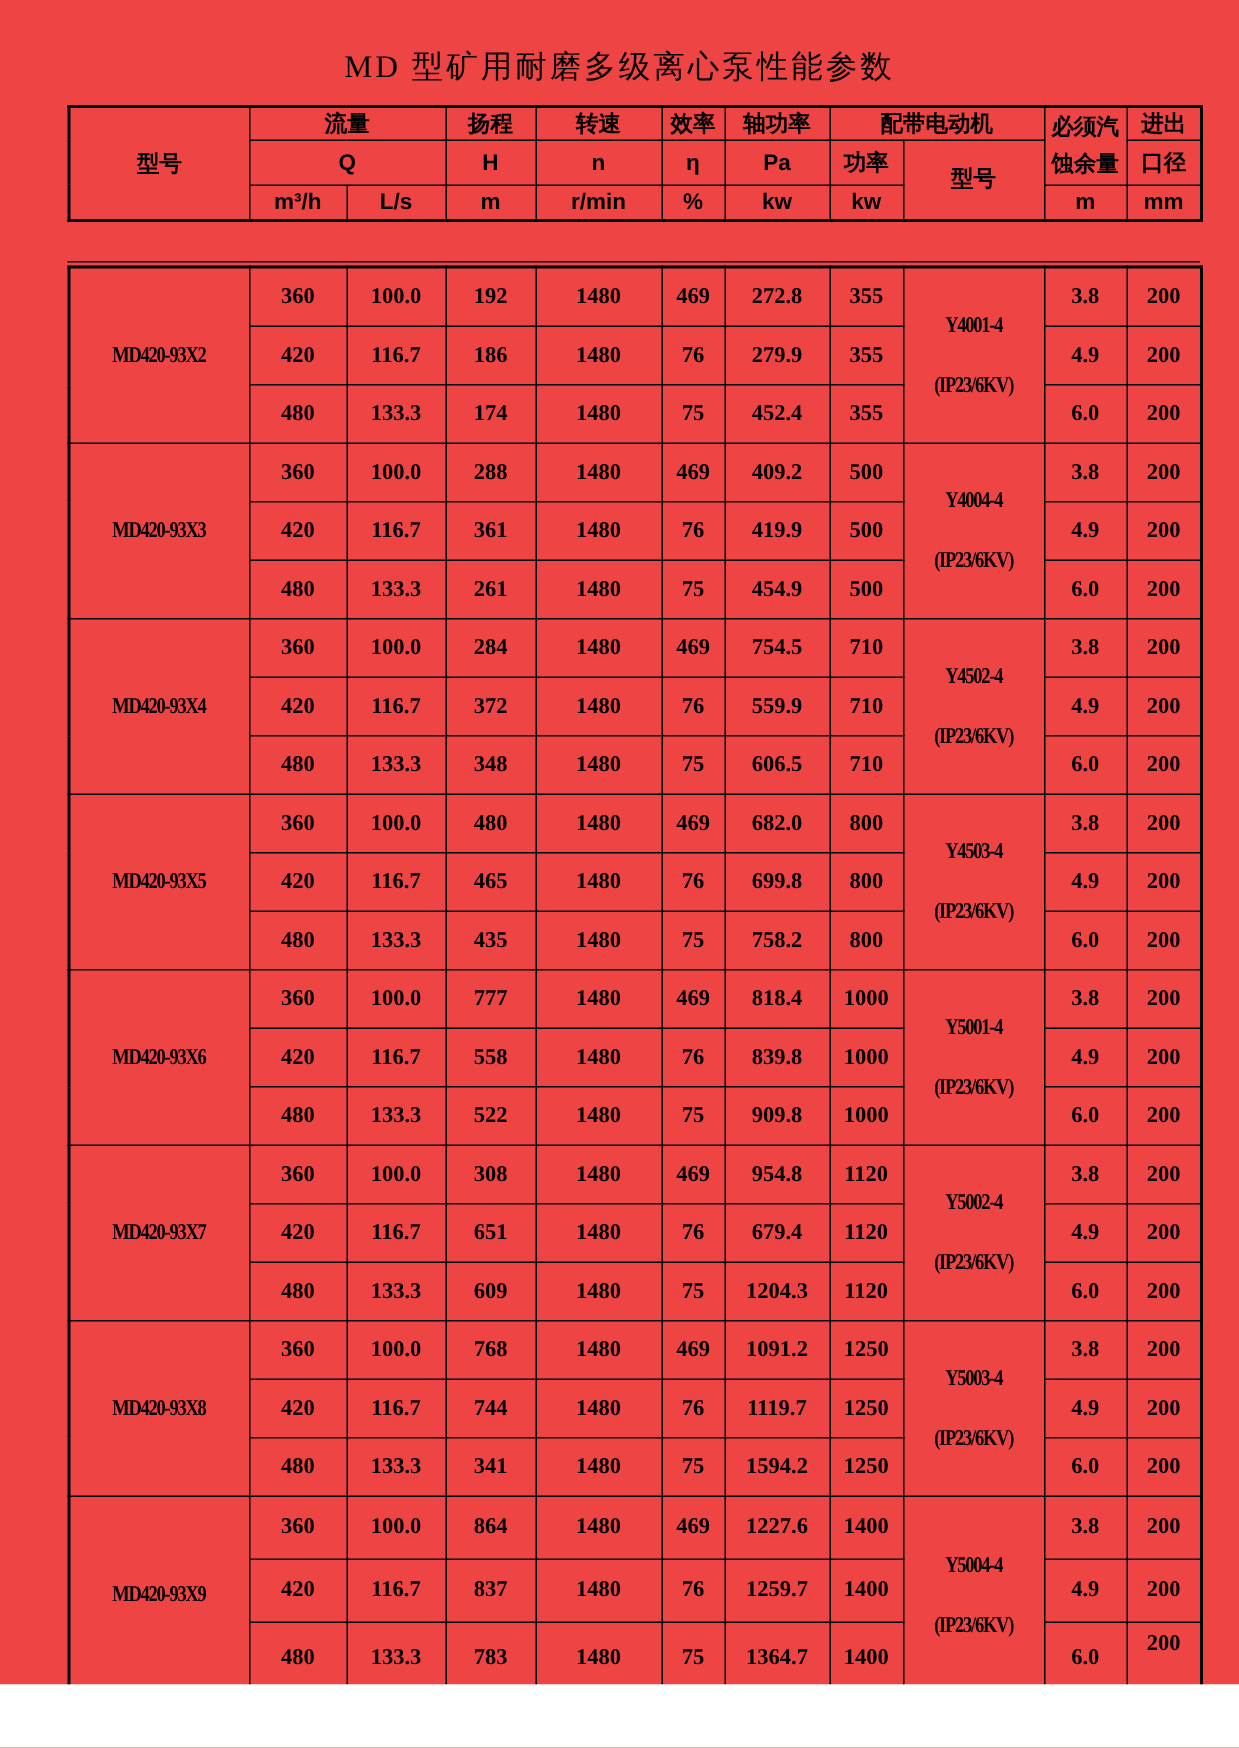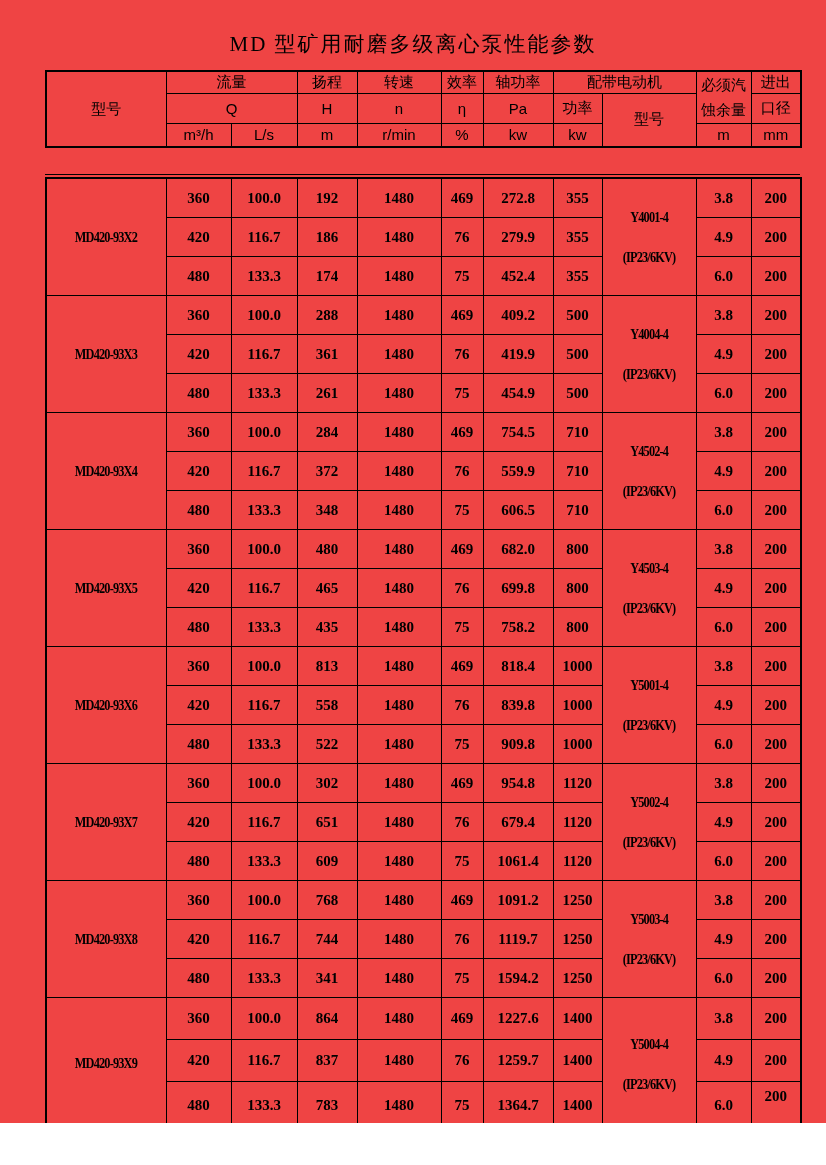--- a/index.html
+++ b/index.html
@@ -4,21 +4,21 @@
 <style>
   html,body{margin:0;padding:0;background:#fff;}
   .page{position:relative;width:826px;height:1123px;background:#ef4444;color:#000;
         font-family:"Liberation Serif",serif;overflow:hidden;}
   .title{padding-top:31px;line-height:26px;text-align:center;font-size:21px;
          letter-spacing:2px;font-family:"Liberation Serif",serif;}
   .tbl{border-collapse:collapse;table-layout:fixed;margin-left:45px;width:755px;
        border:2px solid #000;}
   .tbl td{border:1px solid #000;text-align:center;vertical-align:middle;padding:0;overflow:hidden;}
   .header-tbl{margin-top:13px;}
-  .header-tbl td{font-family:"Liberation Sans",sans-serif;font-weight:normal;font-size:15px;}
+  .header-tbl td{font-family:"Liberation Sans",sans-serif;font-weight:bold;font-size:15px;}
   .header-tbl tr:nth-child(1){height:22px;}
   .header-tbl tr:nth-child(2){height:30px;}
   .header-tbl tr:nth-child(3){height:24px;}
   .npsh-hdr div{line-height:25px;}
   .top-rule{height:1px;background:#000;margin:26px 0 2px 45px;width:755px;}
   .body-tbl{margin-top:0;}
   .body-tbl td{font-family:"Liberation Serif",serif;font-weight:bold;font-size:15px;height:38px;}
   .body-tbl tbody tr:nth-last-child(-n+3) td{height:41px;}
   .body-tbl tbody tr:last-child td:last-child{vertical-align:top;padding-top:6px;}
   .cond{display:inline-block;transform:scaleX(.82);transform-origin:50% 50%;
@@ -255,21 +255,21 @@
     <td>758.2</td>
     <td>800</td>
     <td>6.0</td>
     <td>200</td>
   </tr>
 
   <tr>
     <td rowspan="3"><span class="cond">MD420-93X6</span></td>
     <td>360</td>
     <td>100.0</td>
-    <td>813</td>
+    <td>777</td>
     <td>1480</td>
     <td>469</td>
     <td>818.4</td>
     <td>1000</td>
     <td rowspan="3" class="motor-cell">
       <div class="cond">Y5001-4</div>
       <div class="cond">(IP23/6KV)</div>
     </td>
     <td>3.8</td>
     <td>200</td>
@@ -294,21 +294,21 @@
     <td>909.8</td>
     <td>1000</td>
     <td>6.0</td>
     <td>200</td>
   </tr>
 
   <tr>
     <td rowspan="3"><span class="cond">MD420-93X7</span></td>
     <td>360</td>
     <td>100.0</td>
-    <td>302</td>
+    <td>308</td>
     <td>1480</td>
     <td>469</td>
     <td>954.8</td>
     <td>1120</td>
     <td rowspan="3" class="motor-cell">
       <div class="cond">Y5002-4</div>
       <div class="cond">(IP23/6KV)</div>
     </td>
     <td>3.8</td>
     <td>200</td>
@@ -323,21 +323,21 @@
     <td>1120</td>
     <td>4.9</td>
     <td>200</td>
   </tr>
   <tr>
     <td>480</td>
     <td>133.3</td>
     <td>609</td>
     <td>1480</td>
     <td>75</td>
-    <td>1061.4</td>
+    <td>1204.3</td>
     <td>1120</td>
     <td>6.0</td>
     <td>200</td>
   </tr>
 
   <tr>
     <td rowspan="3"><span class="cond">MD420-93X8</span></td>
     <td>360</td>
     <td>100.0</td>
     <td>768</td>

